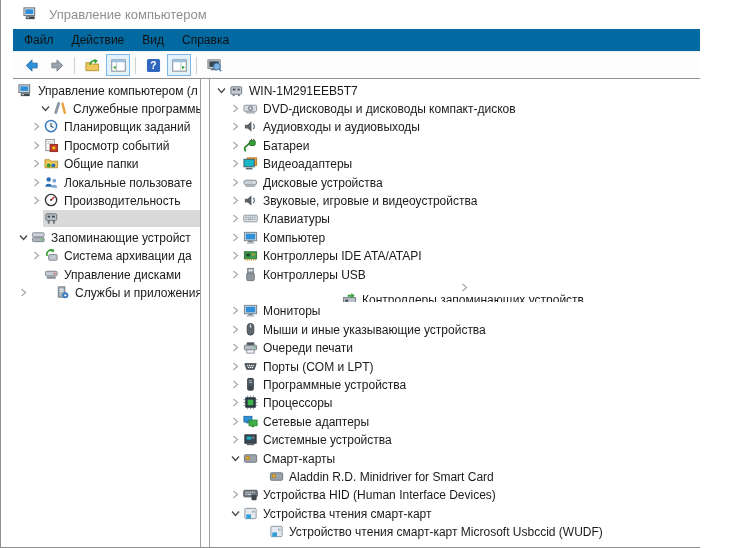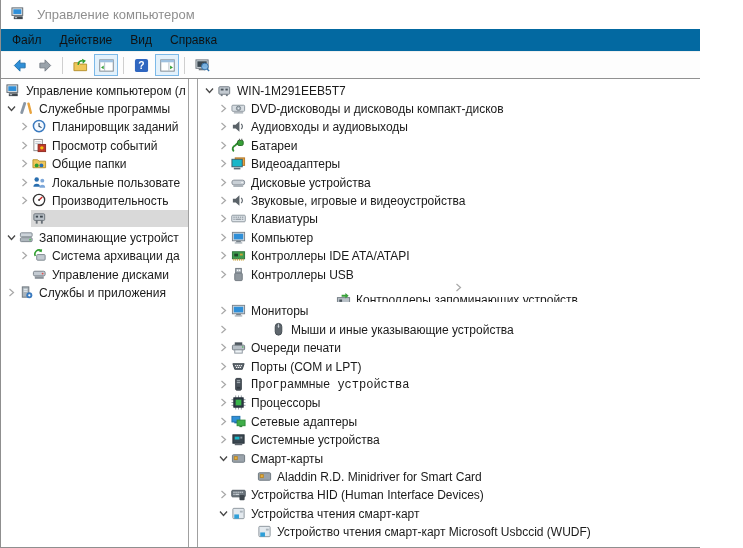--- a/index.html
+++ b/index.html
@@ -1,20 +1,20 @@
 <!DOCTYPE html>
 <html><head>
 <meta charset="utf-8">
 <style>
   html,body{margin:0;padding:0;background:#fff;}
   body{width:743px;height:548px;overflow:hidden;
        font-family:"Liberation Sans","DejaVu Sans",sans-serif;font-size:12px;color:#1a1a1a;}
   .window{width:700px;height:548px;box-sizing:border-box;background:#fff;
           border-left:1px solid #8f8f8f;border-bottom:1px solid #8f8f8f;
-          display:flex;flex-direction:column;overflow:hidden;}
+          display:flex;flex-direction:column;overflow:hidden;padding-left:12px;}
   
   .titlebar{height:29px;flex:none;display:flex;align-items:center;padding-left:10px;background:#ffffff;}
   .titlebar .app-icon{width:17px;height:17px;flex:none;}
   .titlebar .title{margin-left:9px;font-size:13px;color:#8f8f8f;white-space:nowrap;}
   
   .menubar{height:22px;flex:none;display:flex;align-items:center;padding-left:2px;background:#0369a1;
            border-bottom:1px solid #f0f0f0;}
   .menu-item{padding:2px 9px;white-space:nowrap;color:#111;}
   
   .toolbar{height:26px;flex:none;display:flex;align-items:center;padding-left:5px;background:#fdfdfd;
@@ -135,21 +135,21 @@
               <svg width="15" height="15" viewBox="0 0 16 16">
                 <rect x="1" y="2" width="11.5" height="8" fill="#dfe5ea" stroke="#5d656d"></rect>
                 <rect x="2.5" y="3.5" width="8.5" height="5" fill="#2f8fd8"></rect>
                 <rect x="3" y="11" width="9.5" height="3" fill="#3f474e"></rect>
                 <rect x="4" y="12" width="2.5" height="1" fill="#d7dde2"></rect>
               </svg>
             </span>
             <span class="lbl">Управление компьютером (л</span>
           </span>
         </div>
-        <div class="row" style="padding-left: 3px;">
+        <div class="row" style="padding-left: 3px; margin-left: 22px;">
           <span class="chev">
             <svg width="9" height="9" viewBox="0 0 9 9">
               <path d="M1 2.5 L4.5 6.5 L8 2.5" fill="none" stroke="#484848" stroke-width="1.3"></path>
             </svg>
           </span>
           <span class="row-body">
             <span class="ico">
               <svg width="15" height="15" viewBox="0 0 16 16">
                 <rect x="3" y="1" width="3" height="13" rx="1.2" fill="#8a97a5" transform="rotate(18 4.5 7.5)"></rect>
                 <rect x="10" y="1.5" width="2.6" height="12.5" rx="1.2" fill="#e8a33d" transform="rotate(-14 11 7.5)"></rect>
@@ -299,21 +299,21 @@
             <span class="ico">
               <svg width="15" height="15" viewBox="0 0 16 16">
                 <rect x="1.5" y="4.5" width="12.5" height="5" rx="1.5" fill="#c4cbd2" stroke="#767f87"></rect>
                 <rect x="3" y="10" width="9.5" height="2.6" fill="#8a9198"></rect>
                 <circle cx="11.3" cy="7" r="1" fill="#e05050"></circle>
               </svg>
             </span>
             <span class="lbl">Управление дисками</span>
           </span>
         </div>
-        <div class="row" style="padding-left: 3px;">
+        <div class="row" style="padding-left: 3px; gap: 24px;">
           <span class="chev">
             <svg width="9" height="9" viewBox="0 0 9 9">
               <path d="M2.5 1 L6.5 4.5 L2.5 8" fill="none" stroke="#a8a8a8" stroke-width="1.2"></path>
             </svg>
           </span>
           <span class="row-body">
             <span class="ico">
               <svg width="15" height="15" viewBox="0 0 16 16">
                 <rect x="3.5" y="2" width="7" height="11" fill="#aab3ba" stroke="#6d767e"></rect>
                 <rect x="5" y="4" width="4" height="1.2" fill="#e8eef3"></rect>
@@ -563,21 +563,21 @@
               <svg width="15" height="15" viewBox="0 0 16 16">
                 <rect x="1.5" y="2.5" width="13" height="9" fill="#cfd6dc" stroke="#77818a"></rect>
                 <rect x="3" y="4" width="10" height="6" fill="#2f8fd8"></rect>
                 <rect x="5.5" y="11.5" width="5" height="1.6" fill="#77818a"></rect>
                 <rect x="4" y="13.2" width="8" height="1.2" fill="#9aa3ab"></rect>
               </svg>
             </span>
             <span class="lbl">Мониторы</span>
           </span>
         </div>
-        <div class="row" style="padding-left: 18px; gap: 40px;">
+        <div class="row" style="padding-left: 18px;">
           <span class="chev">
             <svg width="9" height="9" viewBox="0 0 9 9">
               <path d="M2.5 1 L6.5 4.5 L2.5 8" fill="none" stroke="#a8a8a8" stroke-width="1.2"></path>
             </svg>
           </span>
           <span class="row-body">
             <span class="ico">
               <svg width="15" height="15" viewBox="0 0 16 16">
                 <rect x="4.5" y="1.5" width="7" height="12.5" rx="3.5" fill="#5f676e" stroke="#3f474e"></rect>
                 <line x1="8" y1="2" x2="8" y2="6" stroke="#cfd6dc" stroke-width="0.8"></line>
@@ -622,21 +622,21 @@
                   <circle cx="11" cy="7" r="0.7"></circle>
                   <circle cx="6" cy="9" r="0.7"></circle>
                   <circle cx="8" cy="9" r="0.7"></circle>
                   <circle cx="10" cy="9" r="0.7"></circle>
                 </g>
               </svg>
             </span>
             <span class="lbl">Порты (COM и LPT)</span>
           </span>
         </div>
-        <div class="row" style="padding-left: 18px; font-family: Liberation Mono, monospace;">
+        <div class="row" style="padding-left: 18px;">
           <span class="chev">
             <svg width="9" height="9" viewBox="0 0 9 9">
               <path d="M2.5 1 L6.5 4.5 L2.5 8" fill="none" stroke="#a8a8a8" stroke-width="1.2"></path>
             </svg>
           </span>
           <span class="row-body">
             <span class="ico">
               <svg width="15" height="15" viewBox="0 0 16 16">
                 <rect x="5" y="1.5" width="6" height="12.5" rx="1" fill="#4d565e" stroke="#323a42"></rect>
                 <rect x="6.2" y="3.5" width="3.6" height="1" fill="#aeb6bd"></rect>

